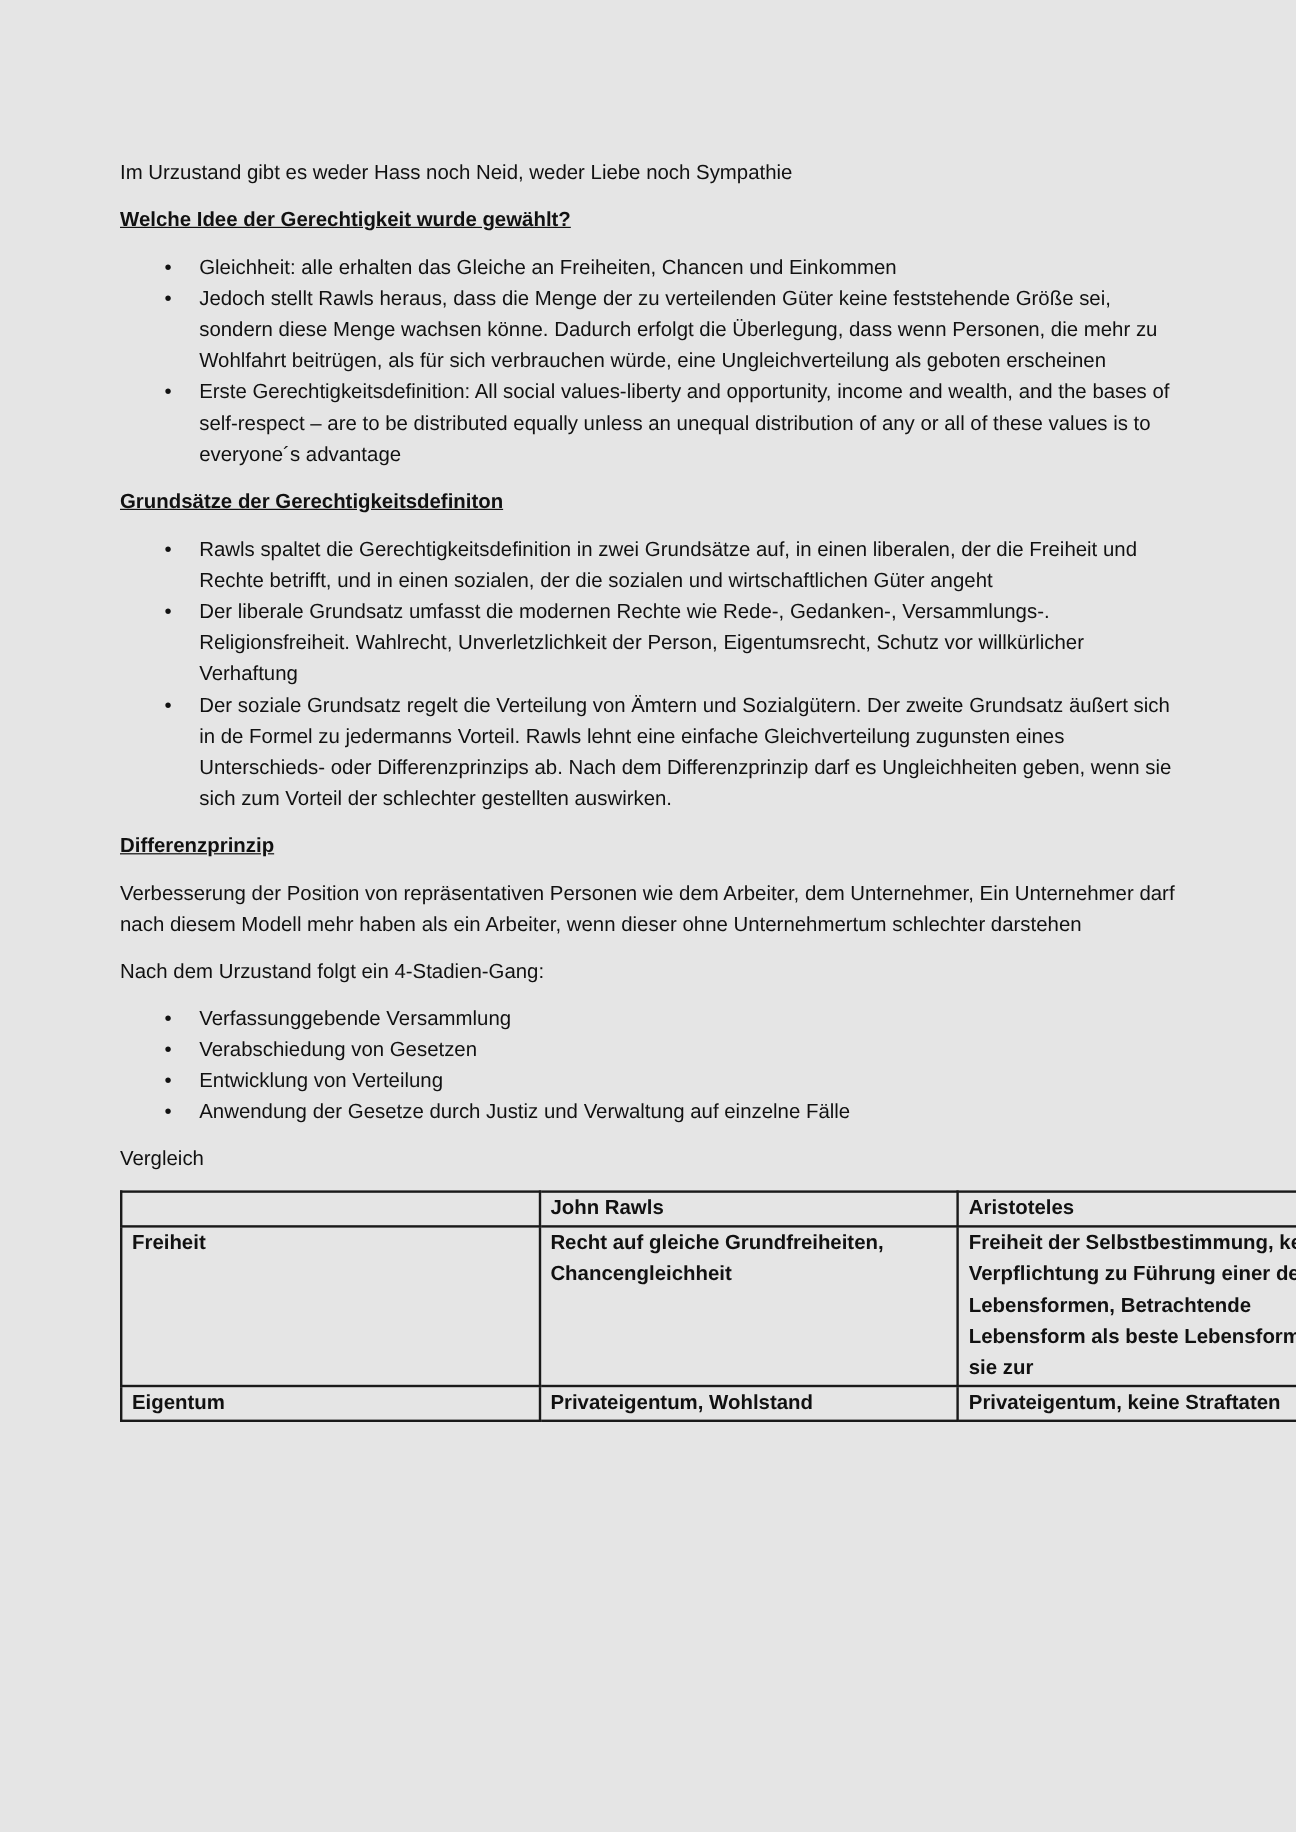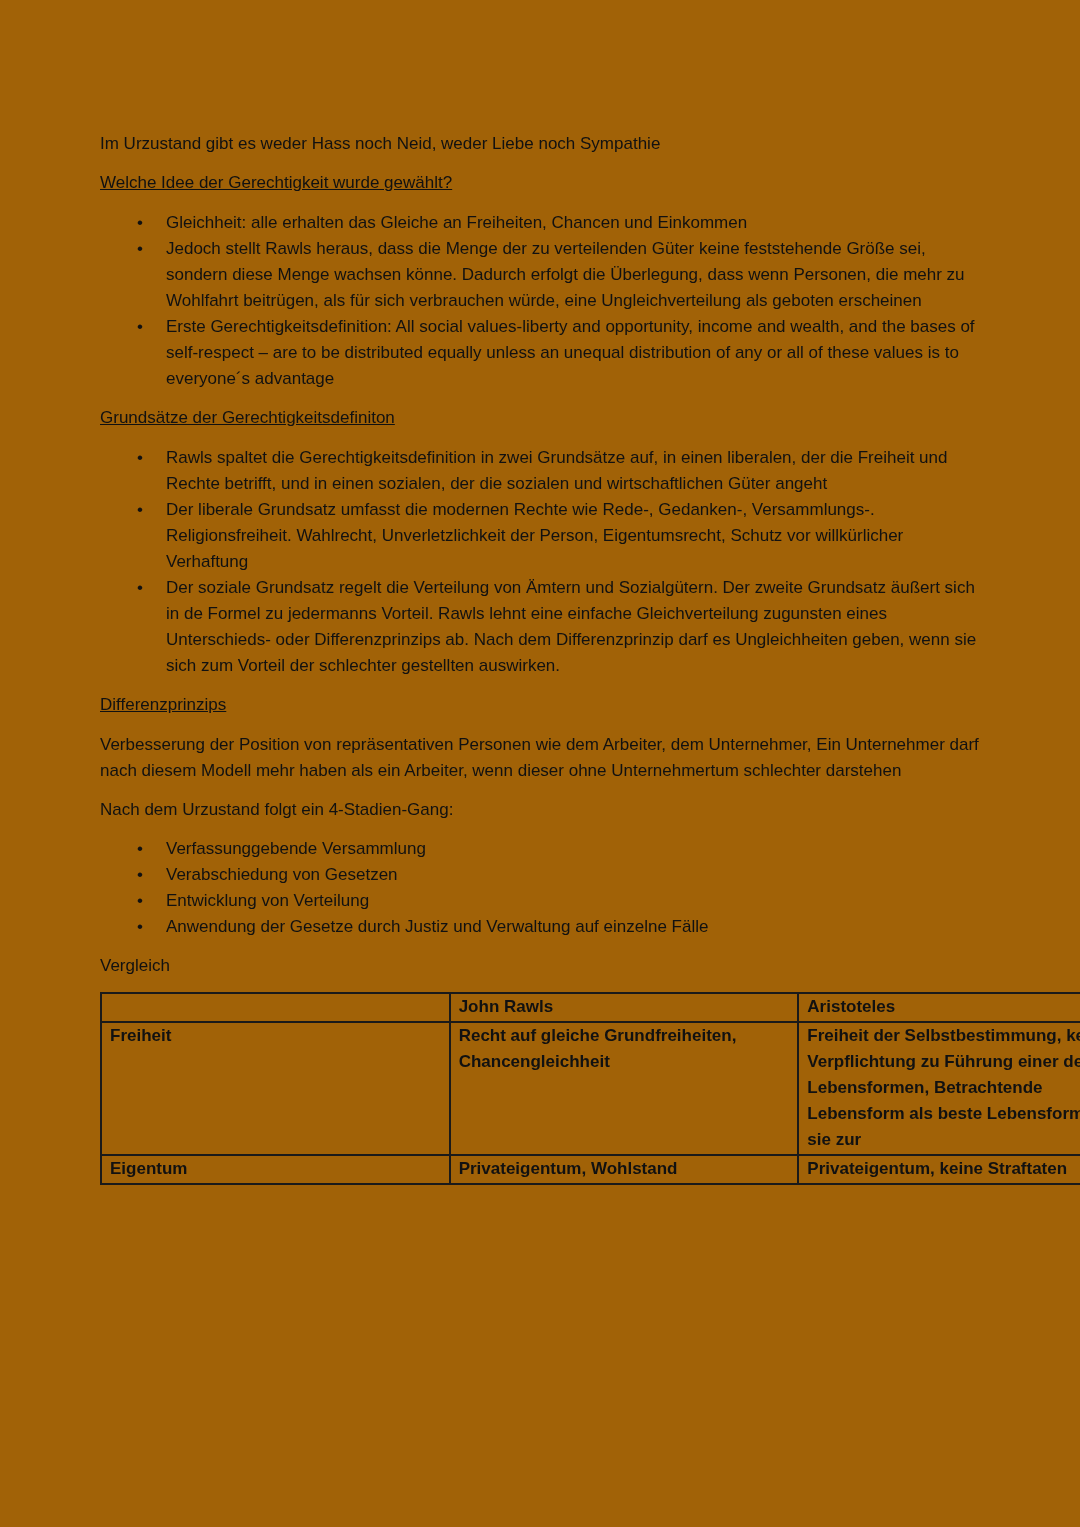--- a/index.html
+++ b/index.html
@@ -1,37 +1,37 @@
 <!DOCTYPE html>
 <html lang="de"><head>
 <meta charset="utf-8">
 <style>
   html, body { margin: 0; padding: 0; background: #ffffff; }
   .page {
     position: relative;
     width: 1080px;
     height: 1527px;
-    background: #a16207;
+    background: #e5e5e5;
     font-family: "Liberation Sans", "DejaVu Sans", sans-serif;
     color: #111111;
     overflow: hidden;
   }
   .content {
     position: absolute;
     left: 100px;
     top: 131px;
     width: 882px;
     font-size: 17px;
     line-height: 26px;
   }
   .para { margin: 0 0 13px 0; }
   .heading {
     margin: 0 0 14px 0;
     font-size: 17px;
-    font-weight: normal;
+    font-weight: bold;
     text-decoration: underline;
     line-height: 26px;
   }
   ul.bullets {
     list-style: none;
     margin: 0 0 13px 0;
     padding: 0;
   }
   ul.bullets li {
     position: relative;
@@ -95,21 +95,21 @@
       <li>
         <span class="dot">•</span>
         <span>Der liberale Grundsatz umfasst die modernen Rechte wie Rede-, Gedanken-, Versammlungs-. Religionsfreiheit. Wahlrecht, Unverletzlichkeit der Person, Eigentumsrecht, Schutz vor willkürlicher Verhaftung</span>
       </li>
       <li>
         <span class="dot">•</span>
         <span>Der soziale Grundsatz regelt die Verteilung von Ämtern und Sozialgütern. Der zweite Grundsatz äußert sich in de Formel zu jedermanns Vorteil. Rawls lehnt eine einfache Gleichverteilung zugunsten eines Unterschieds- oder Differenzprinzips ab. Nach dem Differenzprinzip darf es Ungleichheiten geben, wenn sie sich zum Vorteil der schlechter gestellten auswirken.</span>
       </li>
     </ul>
 
-    <p class="heading">Differenzprinzips</p>
+    <p class="heading">Differenzprinzip</p>
 
     <p class="para">Verbesserung der Position von repräsentativen Personen wie dem Arbeiter, dem Unternehmer, Ein Unternehmer darf nach diesem Modell mehr haben als ein Arbeiter, wenn dieser ohne Unternehmertum schlechter darstehen</p>
 
 
     <p class="para">Nach dem Urzustand folgt ein 4-Stadien-Gang:</p>
 
     <ul class="bullets">
       <li>
         <span class="dot">•</span>
         <span>Verfassunggebende Versammlung</span>

